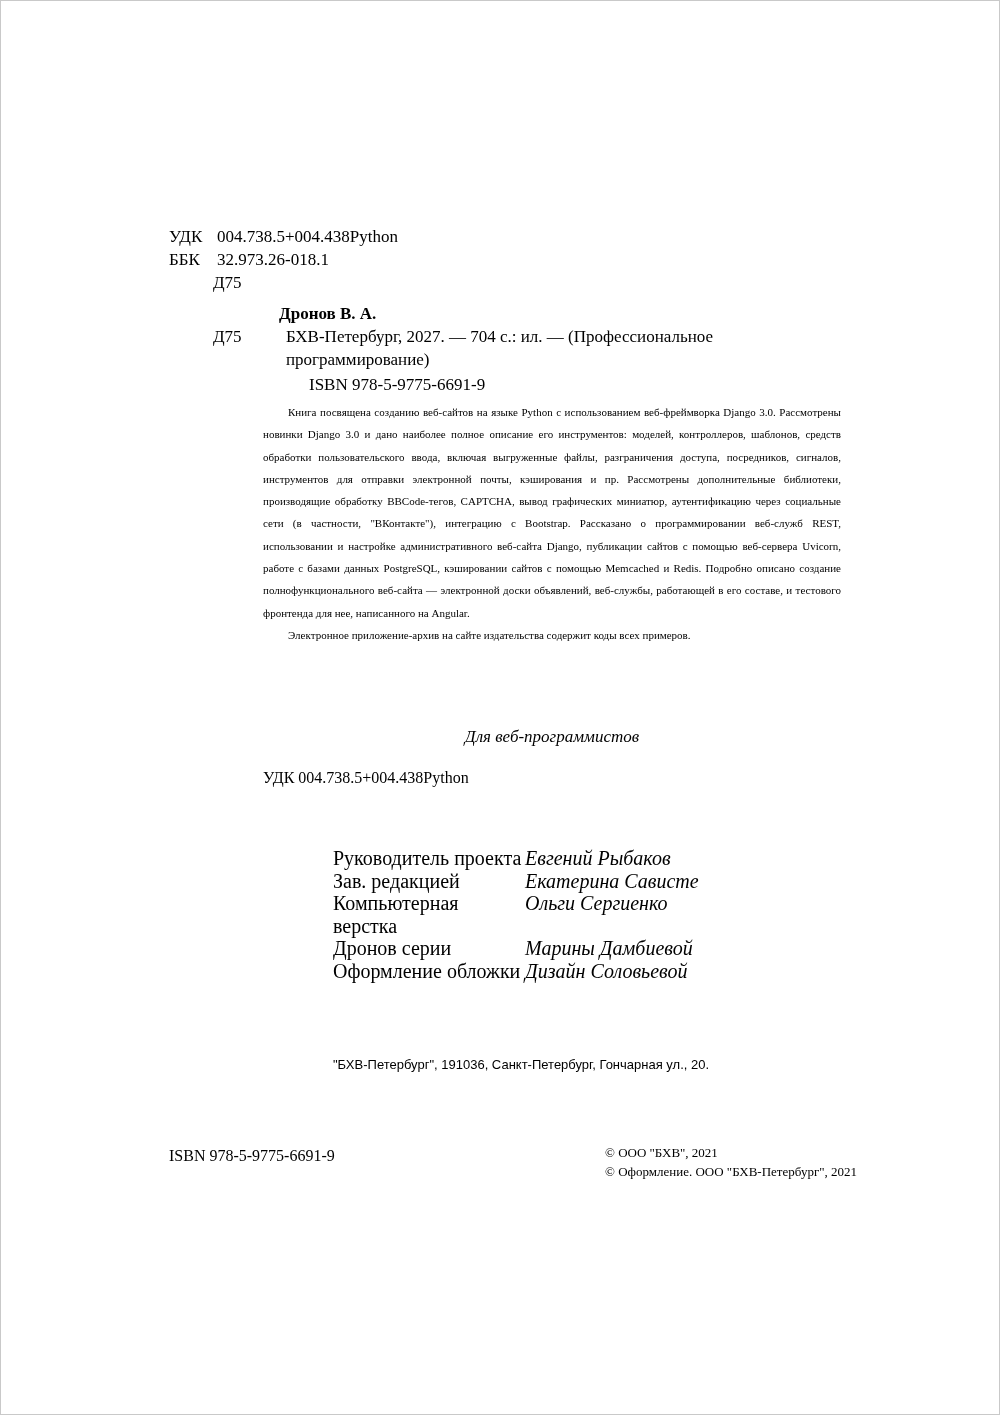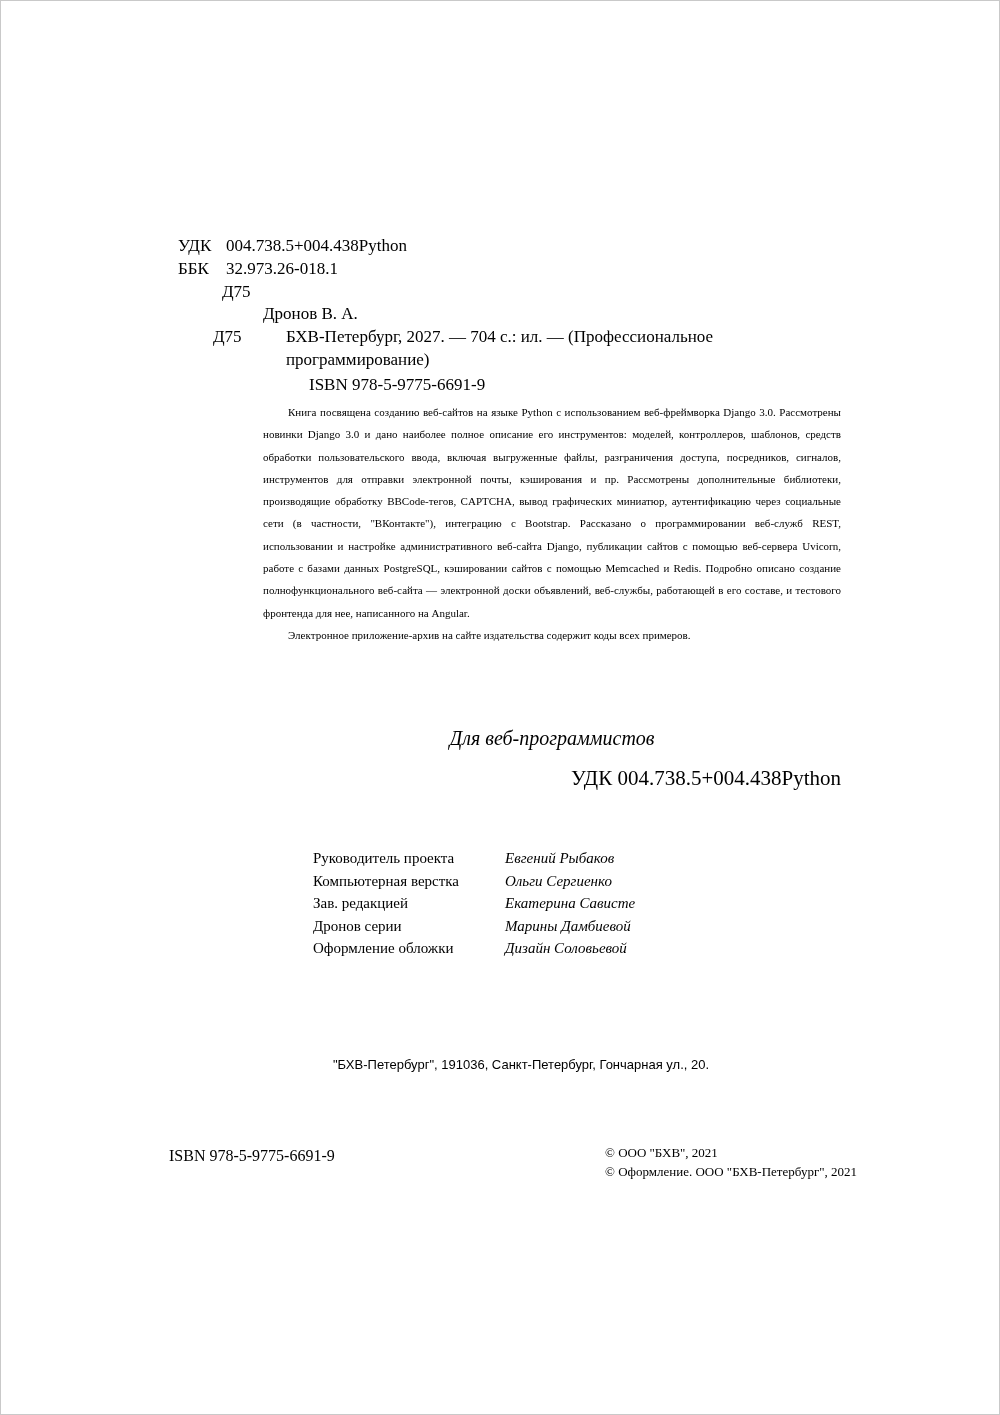--- a/index.html
+++ b/index.html
@@ -15,40 +15,39 @@
     border: 1px solid #c9c9c9;
     font-family: "Liberation Serif", serif;
     color: #000000;
     font-size: 17px;
     overflow: hidden;
   }
 
   
   .codes-top {
     position: absolute;
-    top: 233px;
+    top: 224px;
     left: 168px;
     line-height: 23px;
-    margin-left: 9px;
   }
   .code-row { display: flex; }
   .code-label { width: 48px; }
   .author-code { margin-left: 44px; }
 
   
   .catalog {
     position: absolute;
     top: 301px;
     left: 212px;
     width: 630px;
     line-height: 23px;
   }
   .catalog-author {
-    font-weight: normal;
-    margin-left: 50px;
+    font-weight: bold;
+    margin-left: 66px;
   }
   .entry-row { display: flex; margin-top: 0px; }
   .entry-code { width: 73px; flex: 0 0 73px; }
   .entry-desc { flex: 1; }
   .desc-line1 { text-indent: 22px; }
   .entry-isbn { margin-left: 96px; margin-top: 2px; }
 
   
   .annotation {
     position: absolute;
@@ -66,40 +65,39 @@
   }
 
   
   .audience {
     position: absolute;
     top: 726px;
     left: 262px;
     width: 578px;
     text-align: center;
     font-style: italic;
-    font-size: 20px;
+    font-size: 17px;
   }
 
   
   .codes-right {
     position: absolute;
     top: 766px;
     left: 262px;
     width: 578px;
-    text-align: right;
     line-height: 22px;
-    font-size: 21px;
+    font-size: 16px;
   }
 
   
   .staff {
     position: absolute;
     top: 846px;
-    left: 312px;
-    font-size: 15px;
+    left: 332px;
+    font-size: 20px;
     line-height: 22.5px;
   }
   .staff-row { display: flex; }
   .staff-role { width: 192px; flex: 0 0 192px; }
   .staff-name { font-style: italic; }
 
   
   .address {
     position: absolute;
     top: 1056px;
@@ -163,26 +161,26 @@
   <div class="codes-right">
     <div>УДК 004.738.5+004.438Python</div>
   </div>
 
   <div class="staff">
     <div class="staff-row">
       <span class="staff-role">Руководитель проекта</span>
       <span class="staff-name">Евгений Рыбаков</span>
     </div>
     <div class="staff-row">
+      <span class="staff-role">Зав. редакцией</span>
+      <span class="staff-name">Екатерина Сависте</span>
+    </div>
+    <div class="staff-row">
       <span class="staff-role">Компьютерная верстка</span>
       <span class="staff-name">Ольги Сергиенко</span>
-    </div>
-    <div class="staff-row">
-      <span class="staff-role">Зав. редакцией</span>
-      <span class="staff-name">Екатерина Сависте</span>
     </div>
     <div class="staff-row">
       <span class="staff-role">Дронов серии</span>
       <span class="staff-name">Марины Дамбиевой</span>
     </div>
     <div class="staff-row">
       <span class="staff-role">Оформление обложки</span>
       <span class="staff-name">Дизайн Соловьевой</span>
     </div>
   </div>

